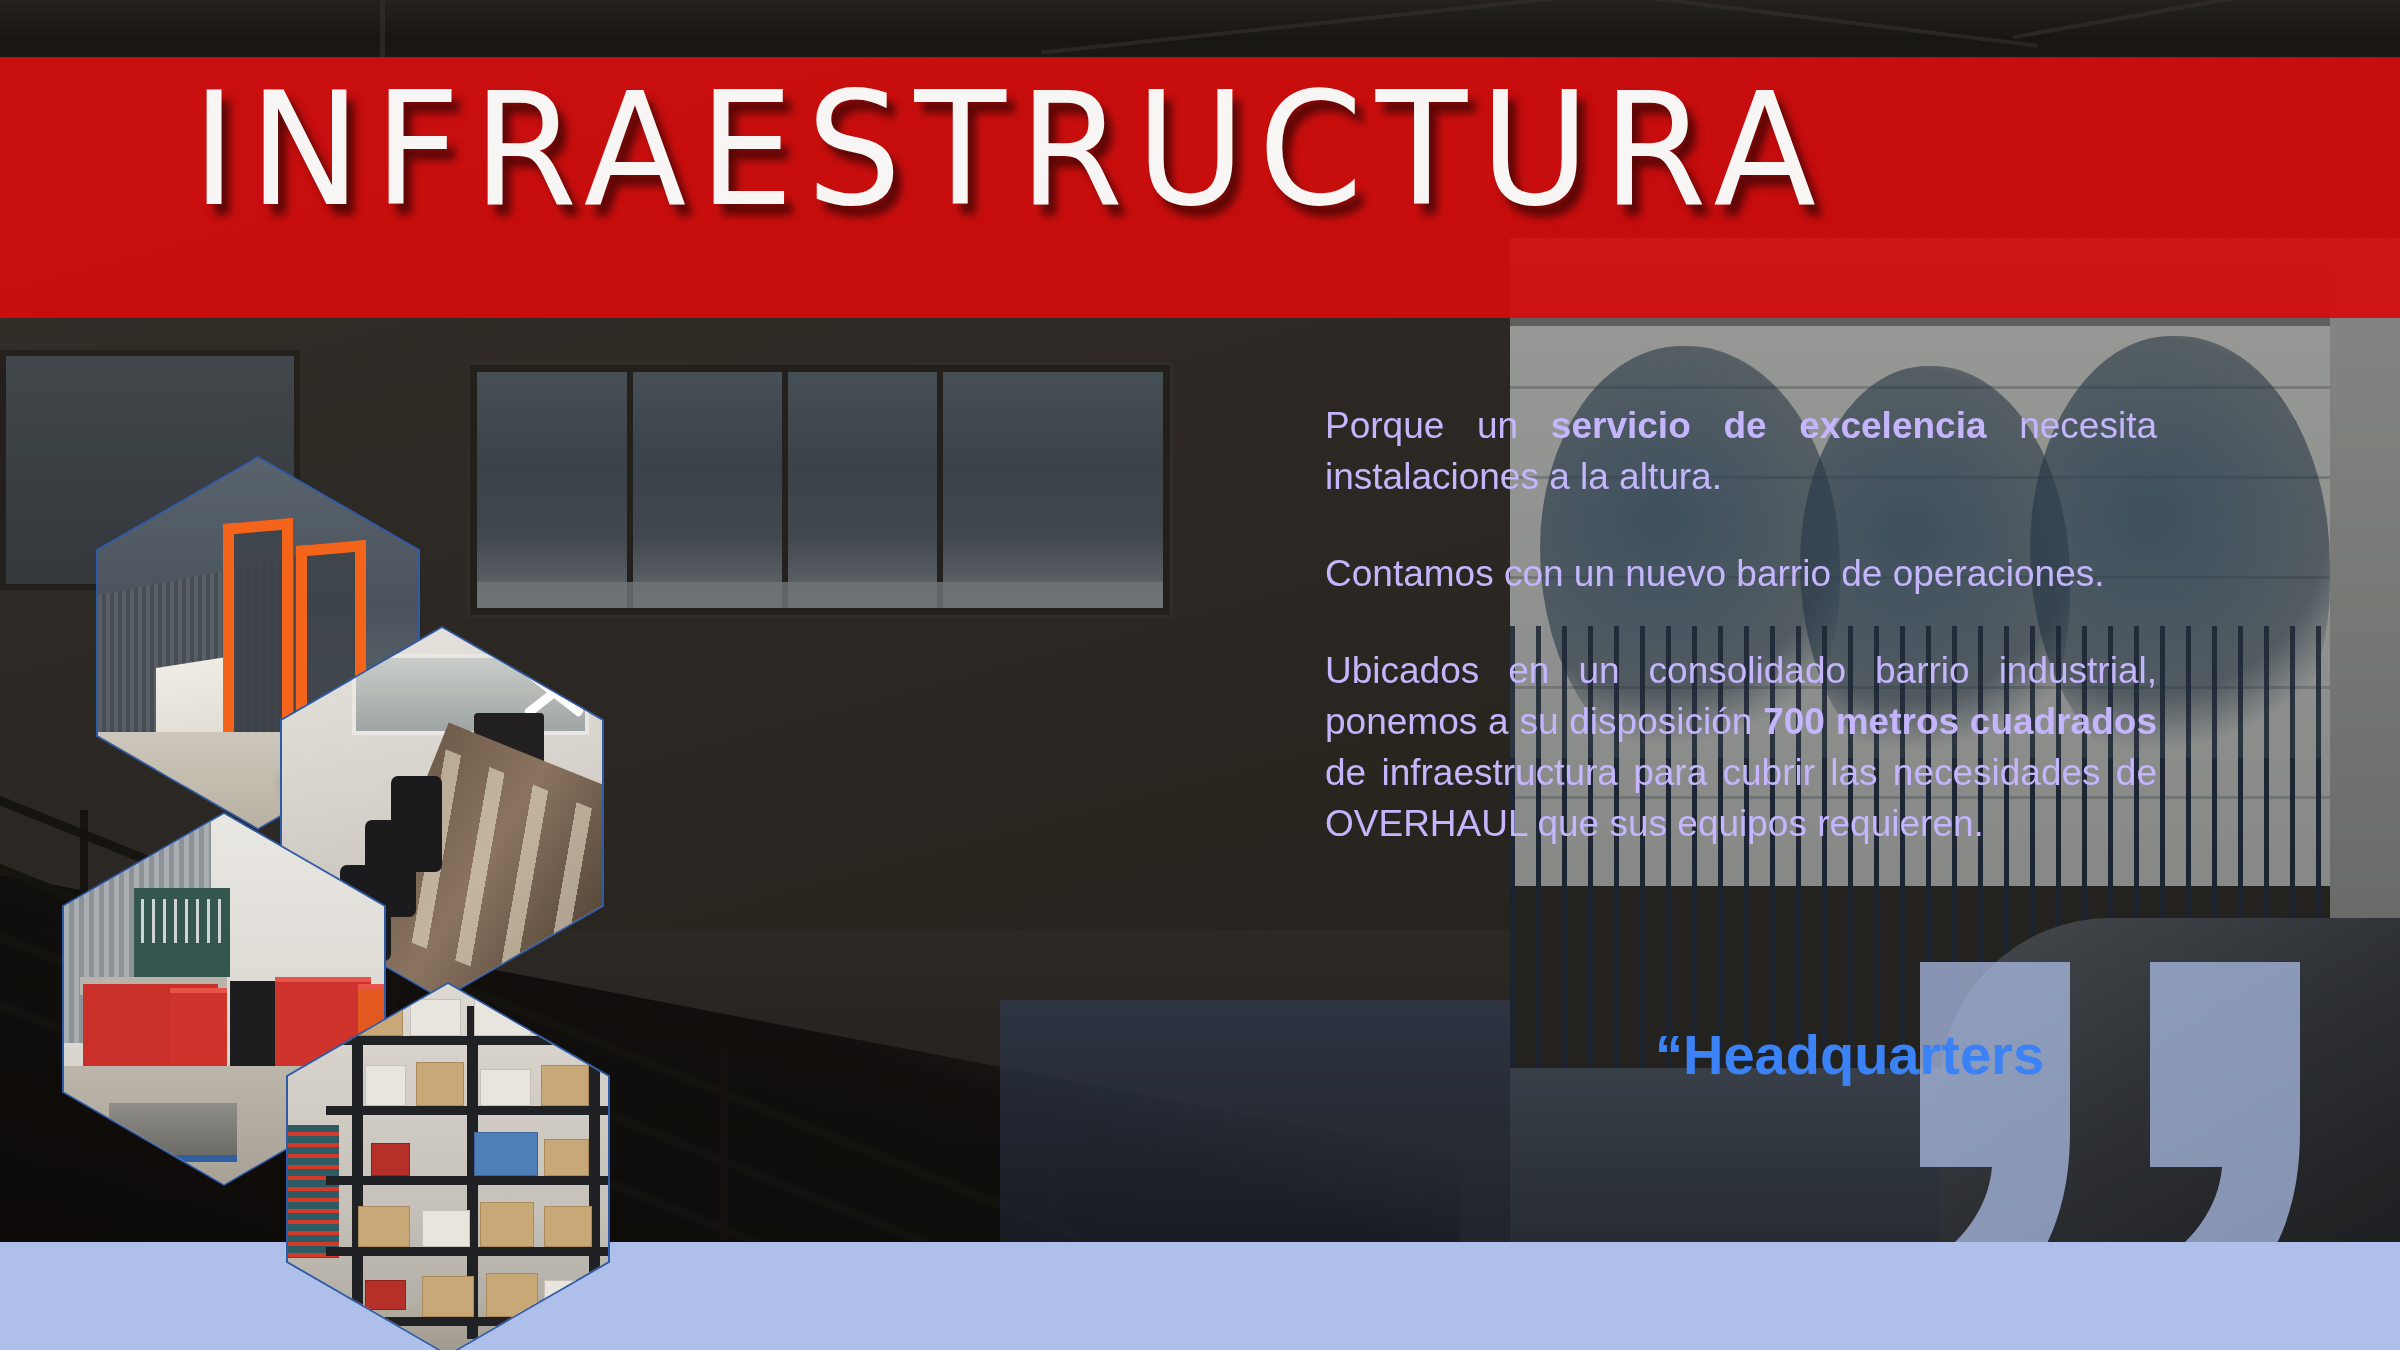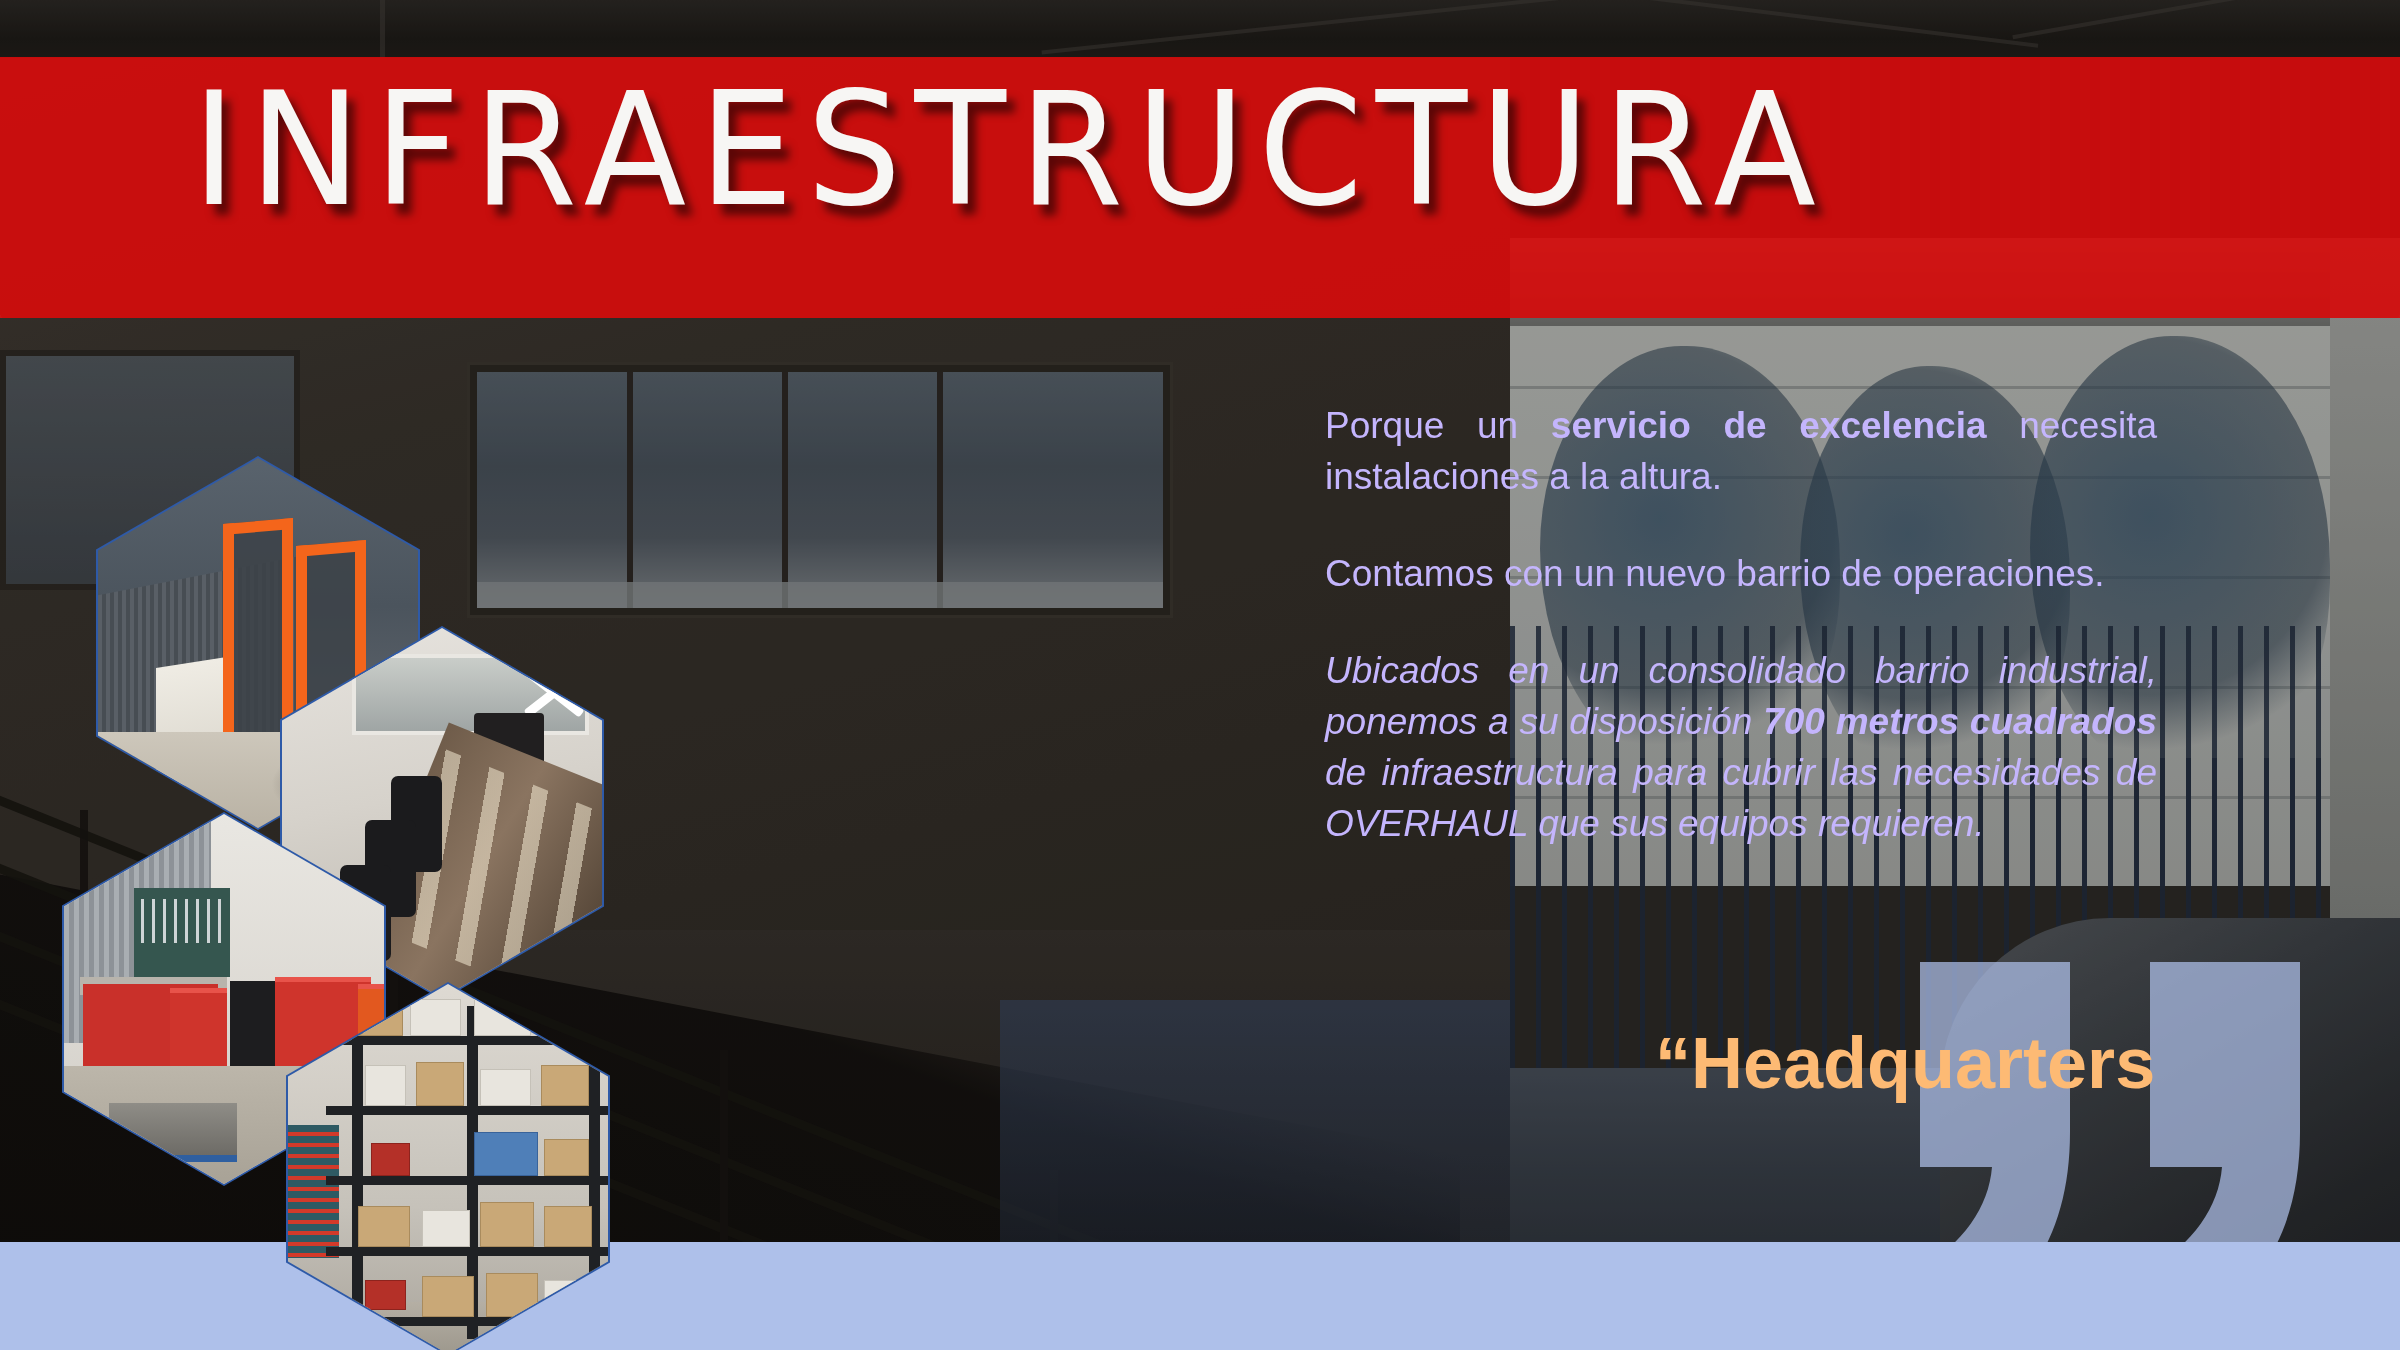--- a/index.html
+++ b/index.html
@@ -122,33 +122,33 @@
     white-space:nowrap;
   }
 
   
   .copy{
     position:absolute; left:1325px; top:400px; width:832px;
     color:#c4b5fd; font-size:37px; line-height:1.38;
     text-align:justify; text-justify:inter-word;
   }
   .copy p{ margin:0 0 46px 0; }
-  .copy p:last-child{ margin-bottom:4px;font-style:italic; }
+  .copy p:last-child{ margin-bottom:4px; }
   .copy b{ font-weight:700; }
 
   
   .hq-quote{
     position:absolute; left:1880px; top:962px;
     width:470px; height:390px; pointer-events:none;
   }
   .hq-quote svg{ width:100%; height:100%; display:block; }
 
   .hq-label{
     position:absolute; left:1655px; top:1022px;
-    font-size:72px; font-weight:700; color:#fdba74; white-space:nowrap;
+    font-size:56px; font-weight:700; color:#3b82f6; white-space:nowrap;
     letter-spacing:0px;
   }
 
   
   .bottom-band{
     position:absolute; left:0; top:1242px; width:2400px; height:108px;
     background:#aec0ea;
   }
 
   

